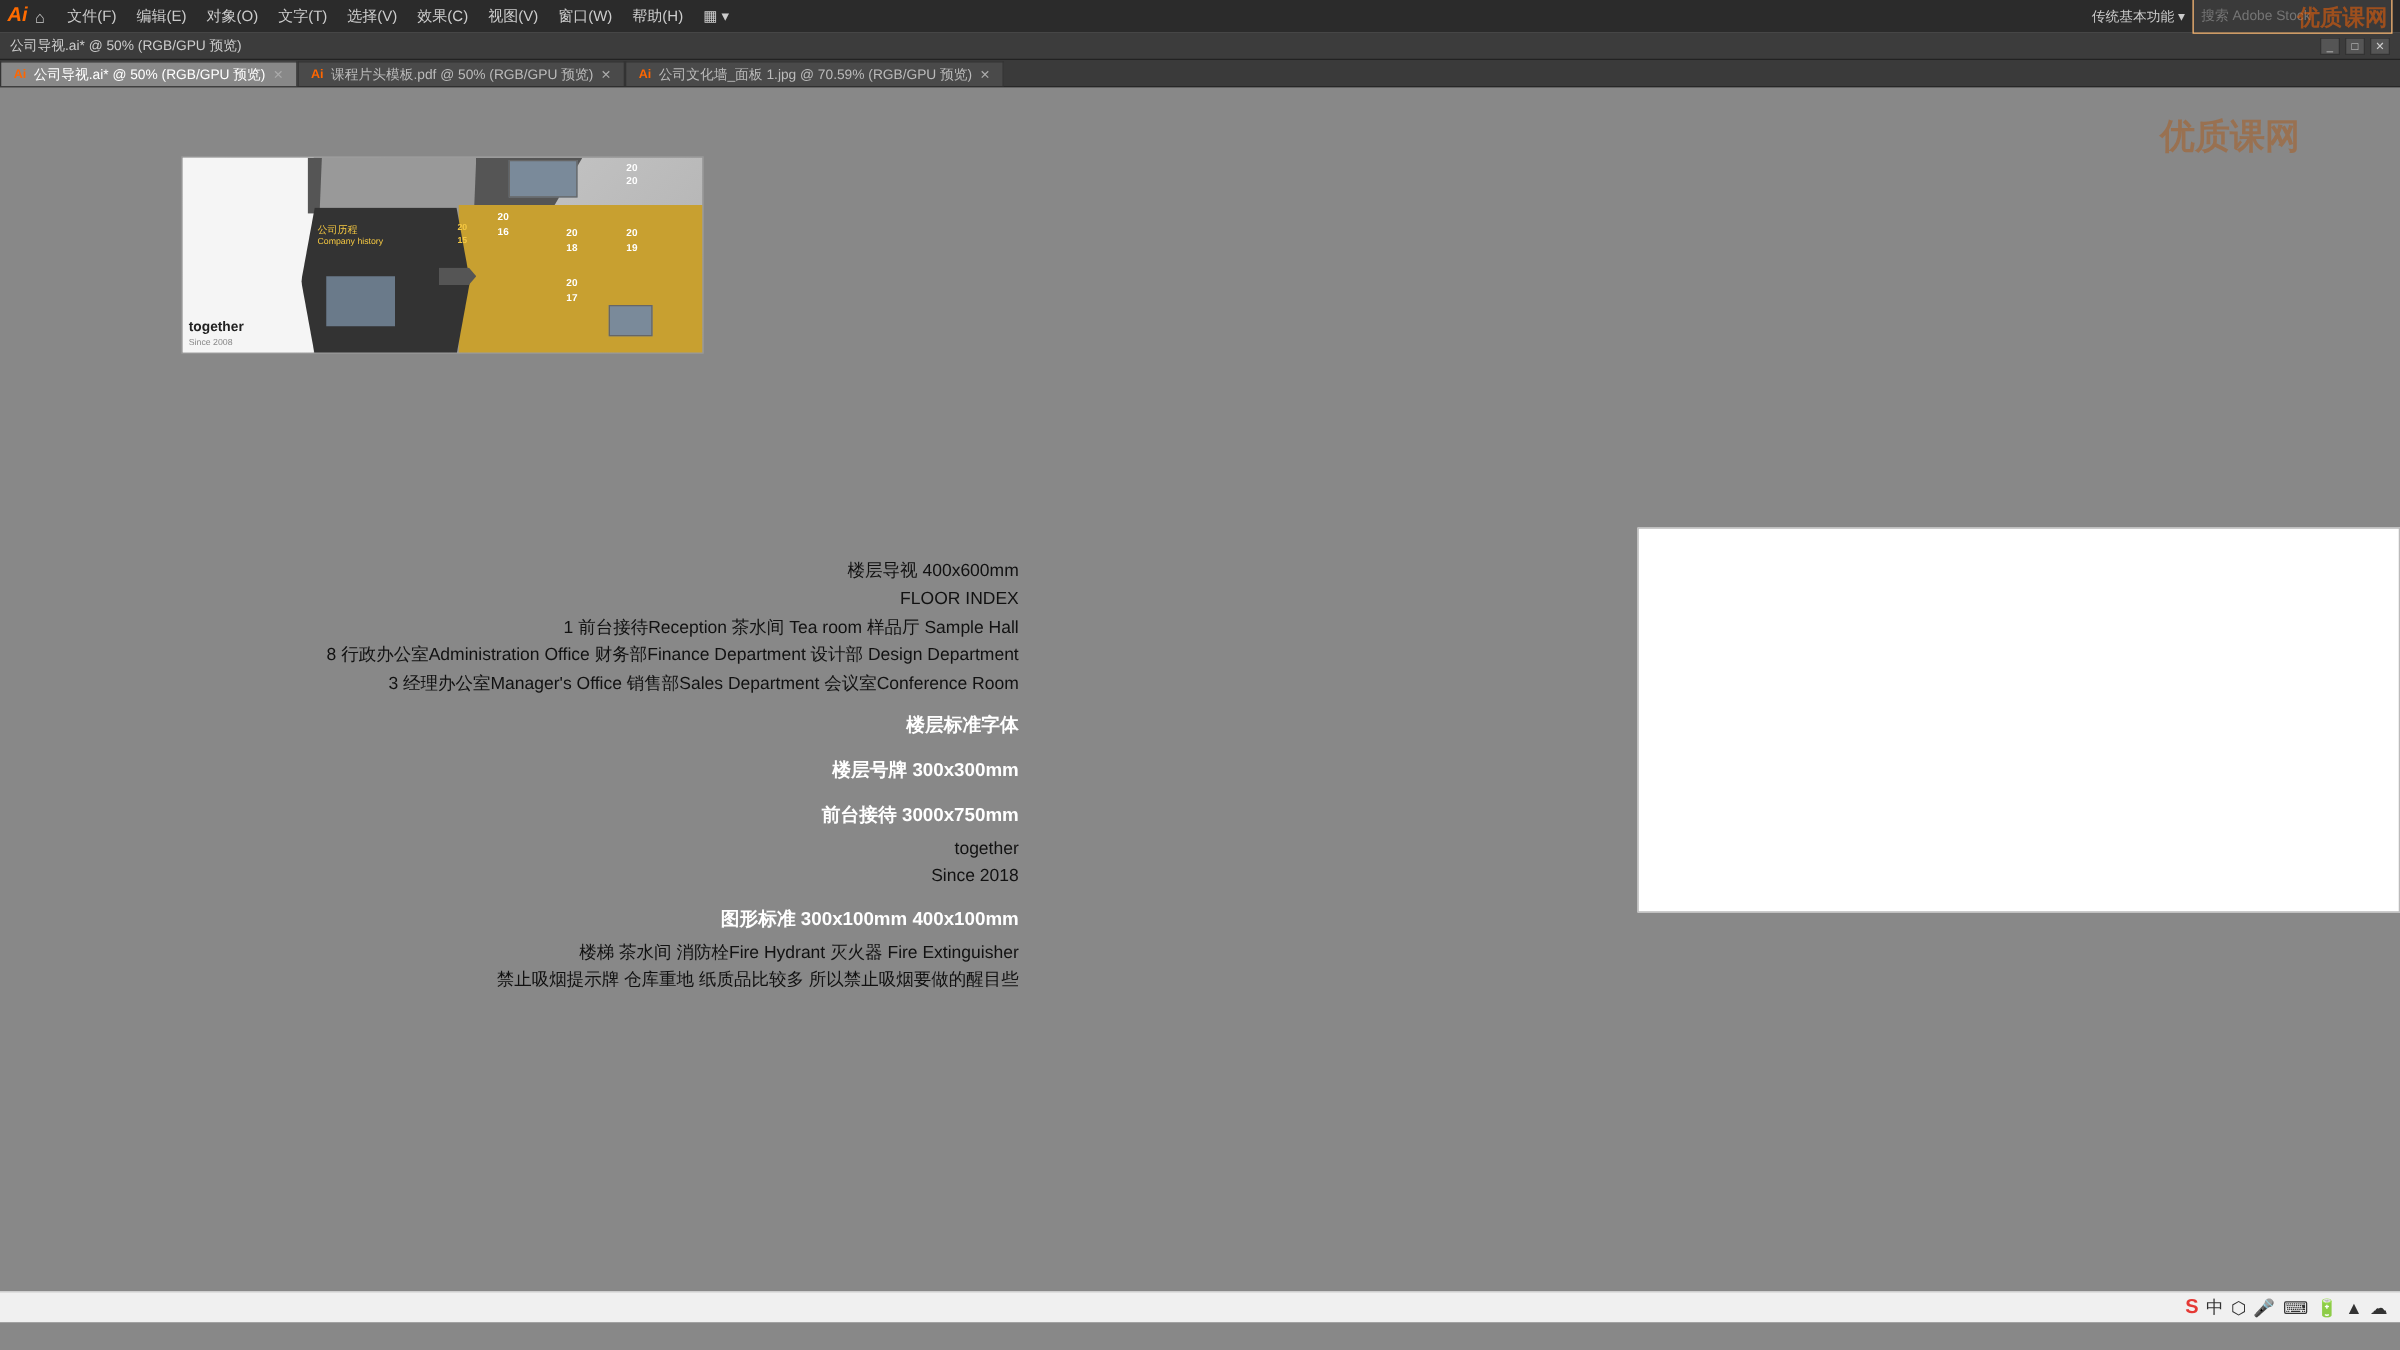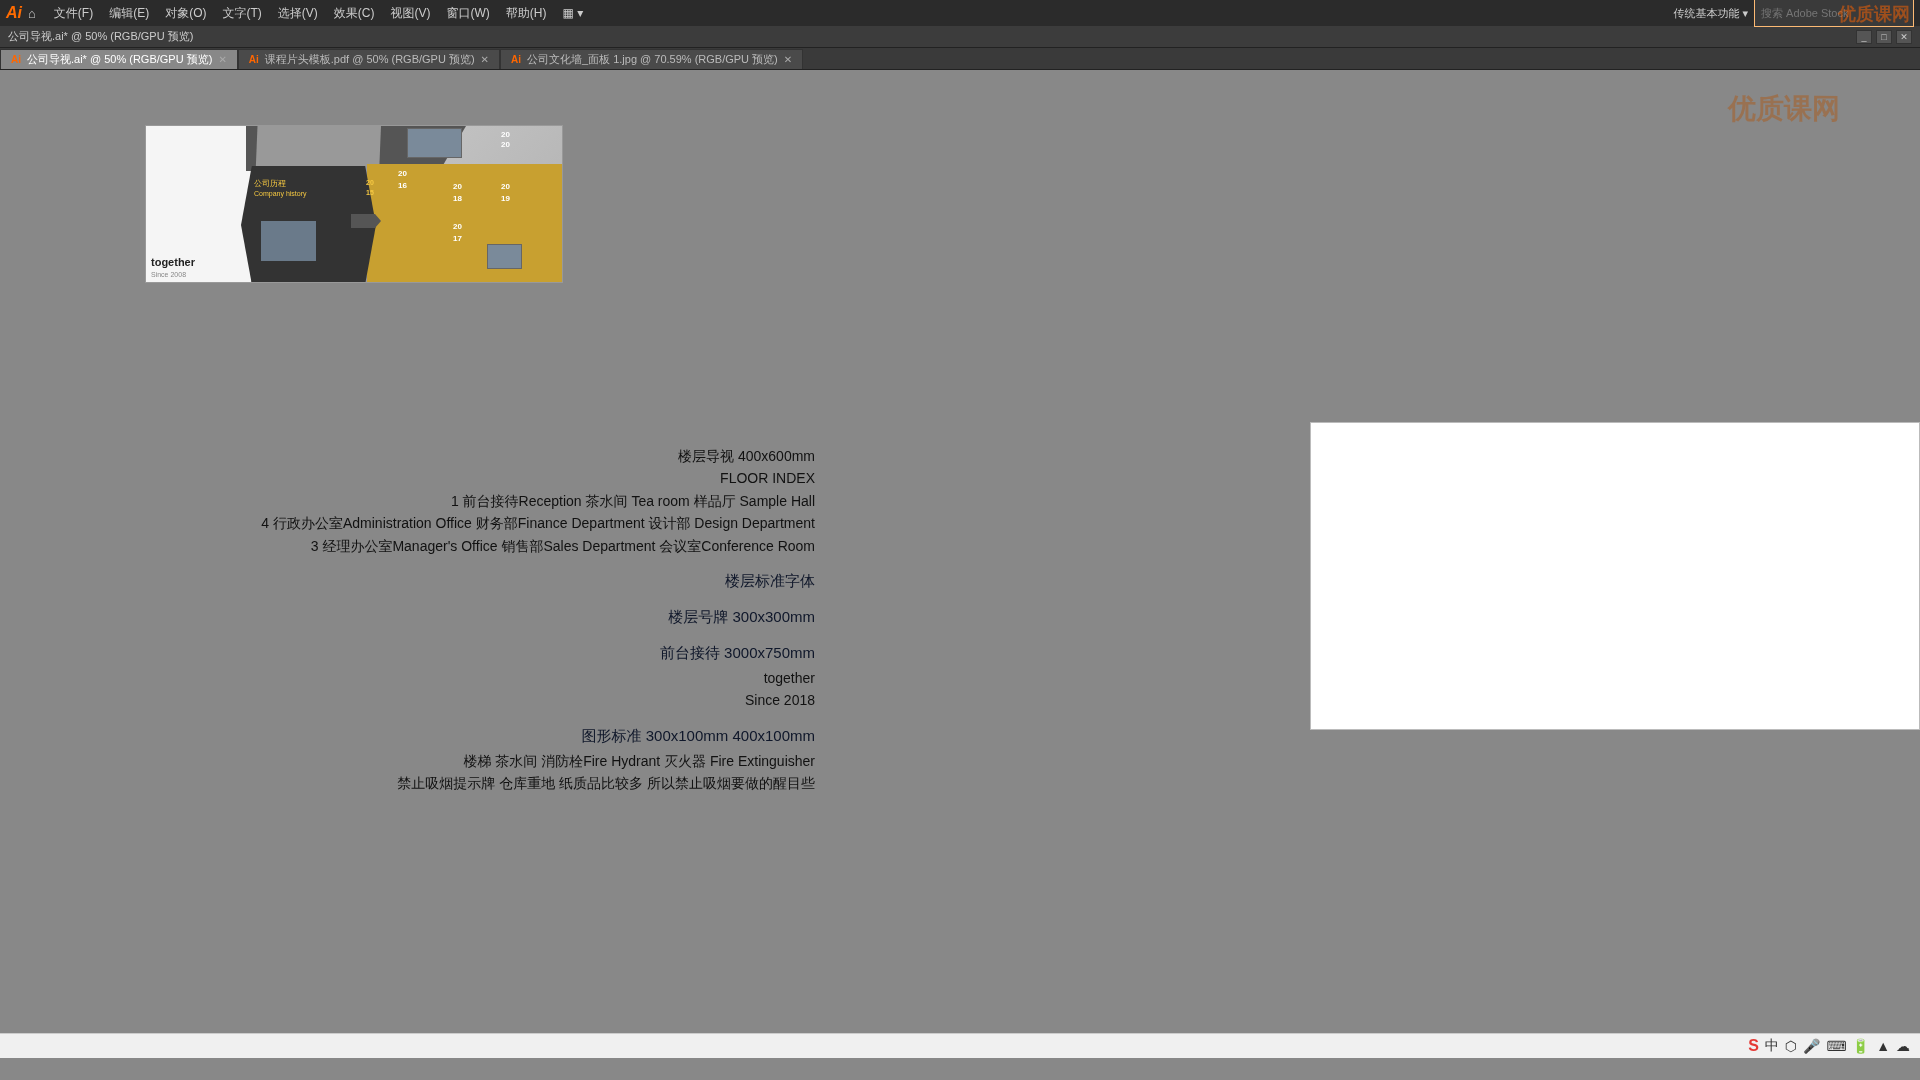--- a/index.html
+++ b/index.html
@@ -182,22 +182,22 @@
     .text-block {
       margin-bottom: 12px;
     }
     .text-line {
       display: block;
       font-size: 14px;
       color: #111;
     }
     .text-label {
       font-size: 15px;
-      font-weight: normal;
-      color: #0f172a;
+      font-weight: bold;
+      color: #ffffff;
       display: block;
       margin-bottom: 2px;
     }
     .white-box-1 {
       position: absolute;
       left: 20px;
       top: 350px;
       width: 590px;
       height: 310px;
       background: #fff;
@@ -323,21 +323,21 @@
         <div style="position:absolute;left:5px;bottom:4px;color:#888;font-size:7px;">Since 2008</div>
       </div>
     </div>
   </div>
 
   <div class="text-content">
     <div class="text-block">
       <span class="text-line">楼层导视 400x600mm</span>
       <span class="text-line">FLOOR INDEX</span>
       <span class="text-line">1  前台接待Reception  茶水间 Tea room 样品厅 Sample Hall</span>
-      <span class="text-line">4 行政办公室Administration Office 财务部Finance Department 设计部 Design Department</span>
+      <span class="text-line">8 行政办公室Administration Office 财务部Finance Department 设计部 Design Department</span>
       <span class="text-line">3 经理办公室Manager's Office 销售部Sales Department 会议室Conference Room</span>
     </div>
 
     <div class="text-block" style="margin-top:8px;">
       <span class="text-label">楼层标准字体</span>
     </div>
 
     <div class="text-block" style="margin-top:8px;">
       <span class="text-label">楼层号牌 300x300mm</span>
     </div>

